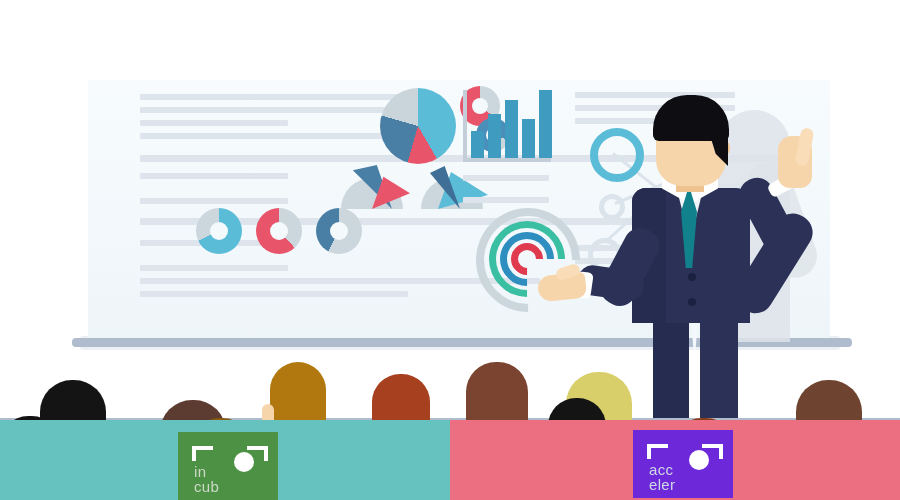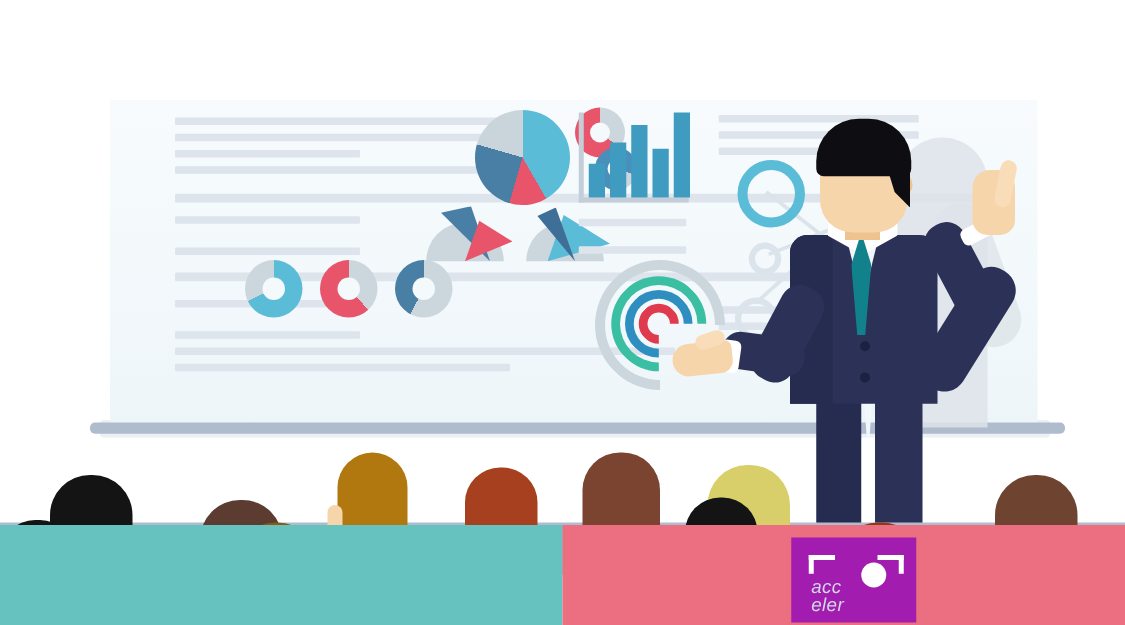--- a/index.html
+++ b/index.html
@@ -60,21 +60,21 @@
   
   .benchrow{position:absolute;left:0;top:378px;width:900px;height:42px;background:#aebcce;}
   .head{position:absolute;}
 
   
   .band-left{position:absolute;left:0;top:420px;width:450px;height:80px;background:#66c2be;}
   .band-right{position:absolute;left:450px;top:420px;width:450px;height:80px;background:#ec6f81;}
 
   .badge{position:absolute;width:100px;height:68px;}
   .badge-green{left:178px;top:432px;background:#4d9244;}
-  .badge-blue{left:633px;top:430px;background:#a21caf;font-style:italic;}
+  .badge-blue{left:633px;top:430px;background:#6d28d9;}
   .brk{position:absolute;border-color:#ffffff;border-style:solid;width:17px;height:11px;}
   .badge-dot{position:absolute;width:20px;height:20px;border-radius:50%;background:#ffffff;}
   .badge-text{position:absolute;left:16px;top:32px;width:80px;color:#cfd9e6;
     font-size:15px;line-height:15px;letter-spacing:.3px;}
   .badge-green .badge-text{color:#cbd8c8;}
 </style>
 </head>
 <body>
 
 <div class="stage">
@@ -264,20 +264,27 @@
       <div class="head" style="left:790px;top:380px;width:14px;height:20px;background:#eec38f;border-radius:50%;"></div>
       <div class="head" style="left:852px;top:380px;width:14px;height:20px;background:#eec38f;border-radius:50%;"></div>
       <div class="head" style="left:326px;top:386px;width:56px;height:38px;background:#1a1a1a;border-radius:26px 26px 6px 6px;"></div>
     </div>
 
   </div>
 
   <div class="band-left"></div>
   <div class="band-right"></div>
 
+  <div class="badge badge-green">
+    <div class="brk" style="left:14px;top:14px;border-width:4px 0 0 4px;"></div>
+    <div class="brk" style="left:69px;top:14px;border-width:4px 4px 0 0;"></div>
+    <div class="badge-dot" style="left:56px;top:20px;"></div>
+    <div class="badge-text">in</div>
+    <div class="badge-text" style="top:47px;">cub</div>
+  </div>
 
   <div class="badge badge-blue">
     <div class="brk" style="left:14px;top:14px;border-width:4px 0 0 4px;"></div>
     <div class="brk" style="left:69px;top:14px;border-width:4px 4px 0 0;"></div>
     <div class="badge-dot" style="left:56px;top:20px;"></div>
     <div class="badge-text">acc</div>
     <div class="badge-text" style="top:47px;">eler</div>
   </div>
 
 </div>

